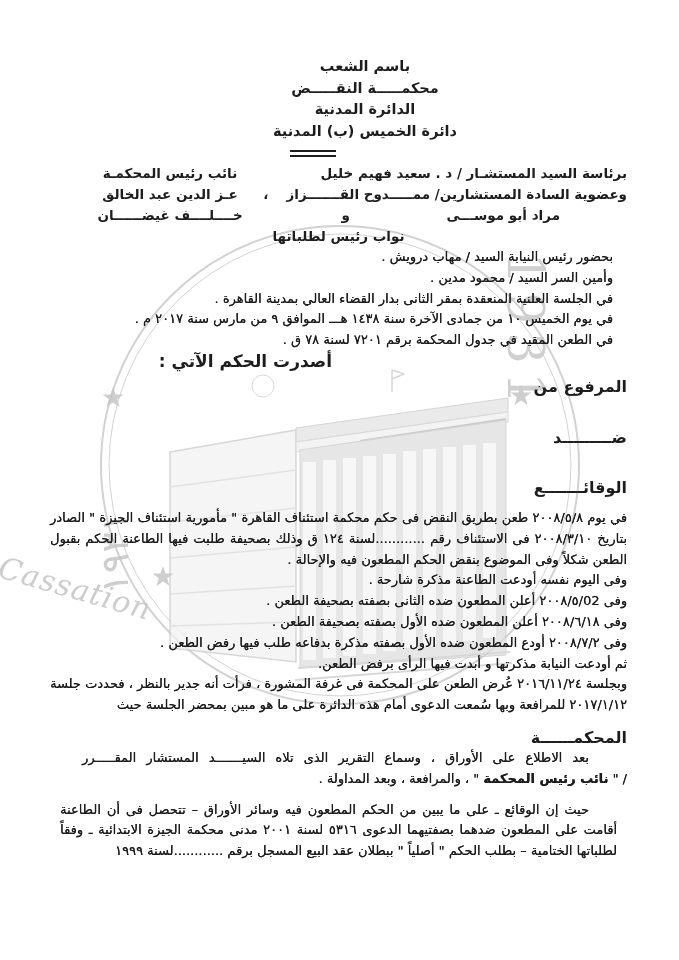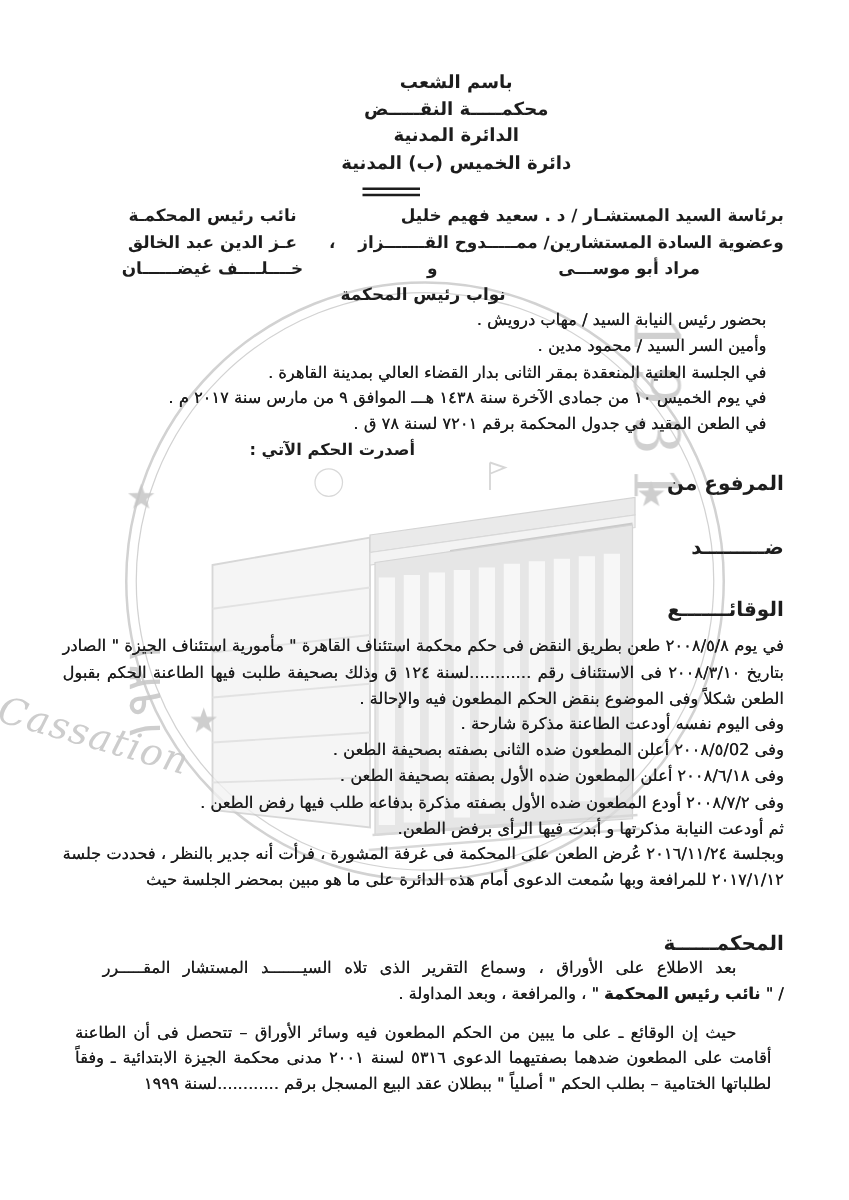--- a/index.html
+++ b/index.html
@@ -29,27 +29,27 @@
   .bench-row{display:flex;align-items:baseline;line-height:21px;}
   .b-right{flex:0 0 auto;white-space:nowrap;}
   .b-sep{flex:1 1 auto;text-align:center;}
   .b-left{flex:0 0 195px;text-align:center;padding-left:45px;box-sizing:border-box;white-space:nowrap;}
   .row3 .b-right{padding-right:67px;}
   .bench-center{text-align:center;font-weight:bold;line-height:21px;}
 
   .bodytext{font-size:13px;text-shadow:0.2px 0 0 currentColor;}
   .intro{margin-right:14px;}
   .intro .iline{line-height:20.8px;white-space:nowrap;}
-  .issued{font-weight:bold;margin-right:295px;line-height:20px;font-size:13px;white-space:nowrap;}
+  .issued{font-weight:bold;margin-right:295px;line-height:20px;font-size:17px;white-space:nowrap;}
 
   .sec-heading{font-weight:bold;font-size:16px;line-height:20px;}
   #raised{margin-top:6px;}
   #versus{margin-top:31px;}
   #facts-h{margin-top:30px;}
-  #court-h{margin-top:29px;}
+  #court-h{margin-top:12px;}
 
   .facts{margin-top:10px;}
   .facts p{margin:0;text-align:justify;line-height:20.8px;}
   .closing{text-align:center;line-height:20px;}
 
   .court-p1-l1{text-align:justify;text-align-last:justify;text-indent:38px;line-height:20.8px;margin-left:32px;}
   .court-p1-l2{line-height:20.8px;}
   .court p.p2{margin:10px;text-align:justify;text-indent:28px;line-height:20.8px;}
   .bold{font-weight:bold;}
 </style>
@@ -130,21 +130,21 @@
       <div class="bench-row">
         <span class="b-right">وعضوية السادة المستشارين/ ممـــــدوح القـــــــزاز</span>
         <span class="b-sep">،</span>
         <span class="b-left">عـز الدين عبد الخالق</span>
       </div>
       <div class="bench-row row3">
         <span class="b-right">مراد أبو موســـى</span>
         <span class="b-sep">و</span>
         <span class="b-left">خــــلــــف غيضــــــان</span>
       </div>
-      <div class="bench-center">نواب رئيس المحكمة</div>
+      <div class="bench-center">نواب رئيس لطلباتها</div>
     </div>
 
     <div class="intro bodytext">
       <div class="iline">بحضور رئيس النيابة السيد / مهاب درويش .</div>
       <div class="iline">وأمين السر السيد / محمود مدين .</div>
       <div class="iline">في الجلسة العلنية المنعقدة بمقر الثانى بدار القضاء العالي بمدينة القاهرة .</div>
       <div class="iline">في يوم الخميس ١٠ من جمادى الآخرة سنة ١٤٣٨ هـــ الموافق ٩ من مارس سنة ٢٠١٧ م .</div>
       <div class="iline">في الطعن المقيد في جدول المحكمة برقم ٧٢٠١ لسنة ٧٨ ق .</div>
     </div>
 

